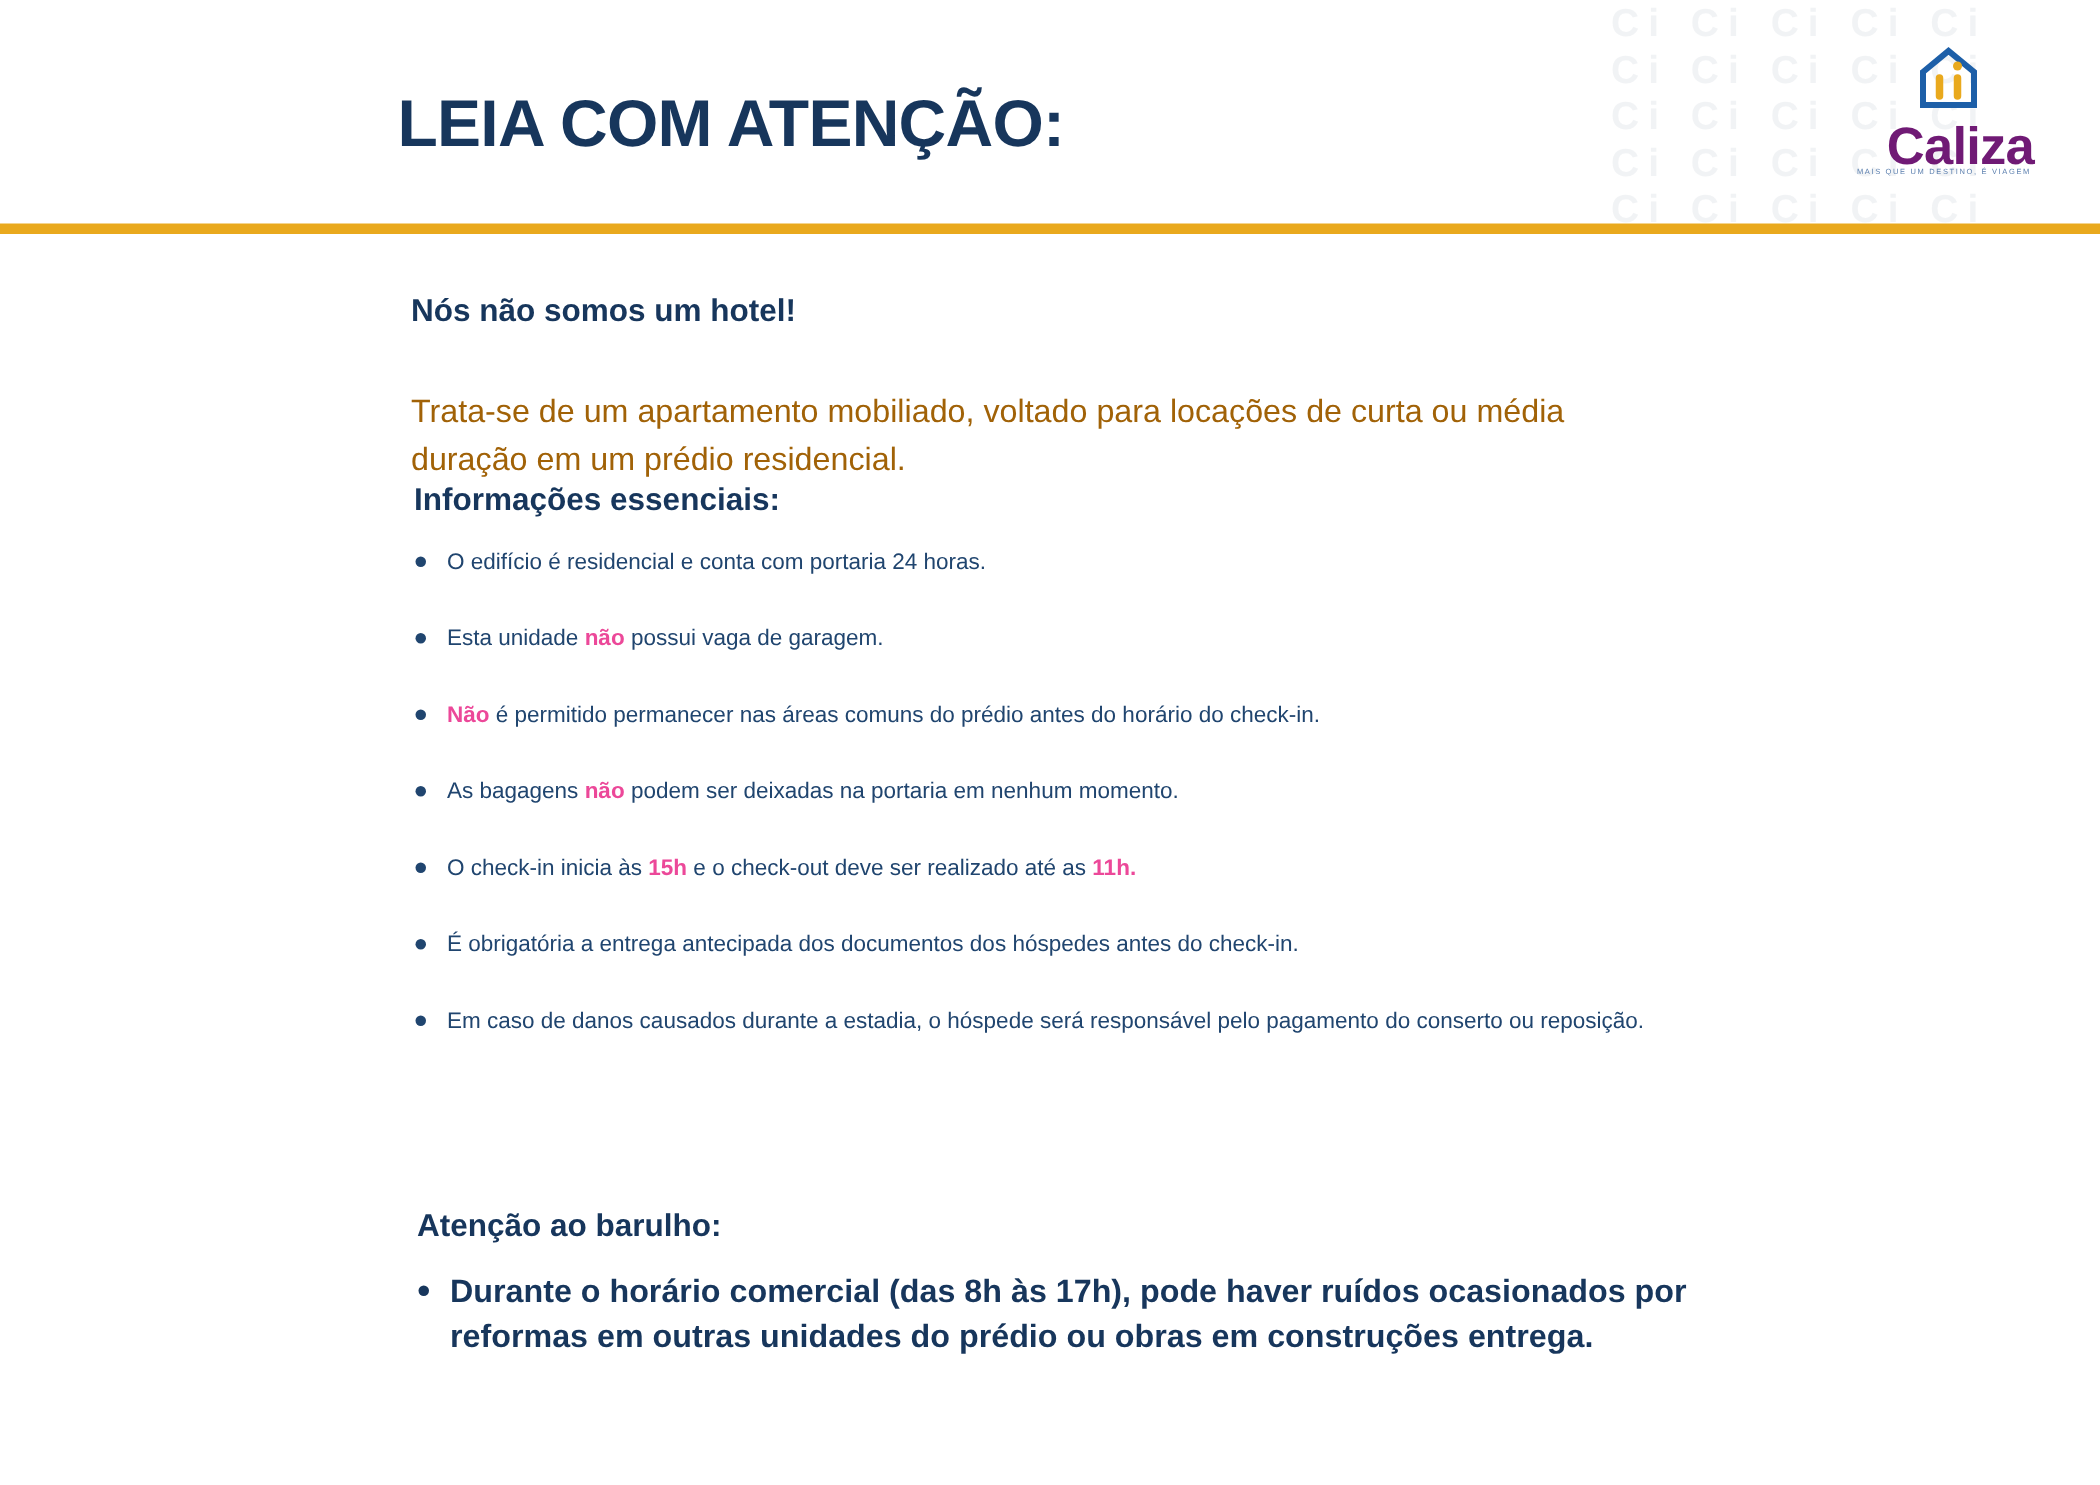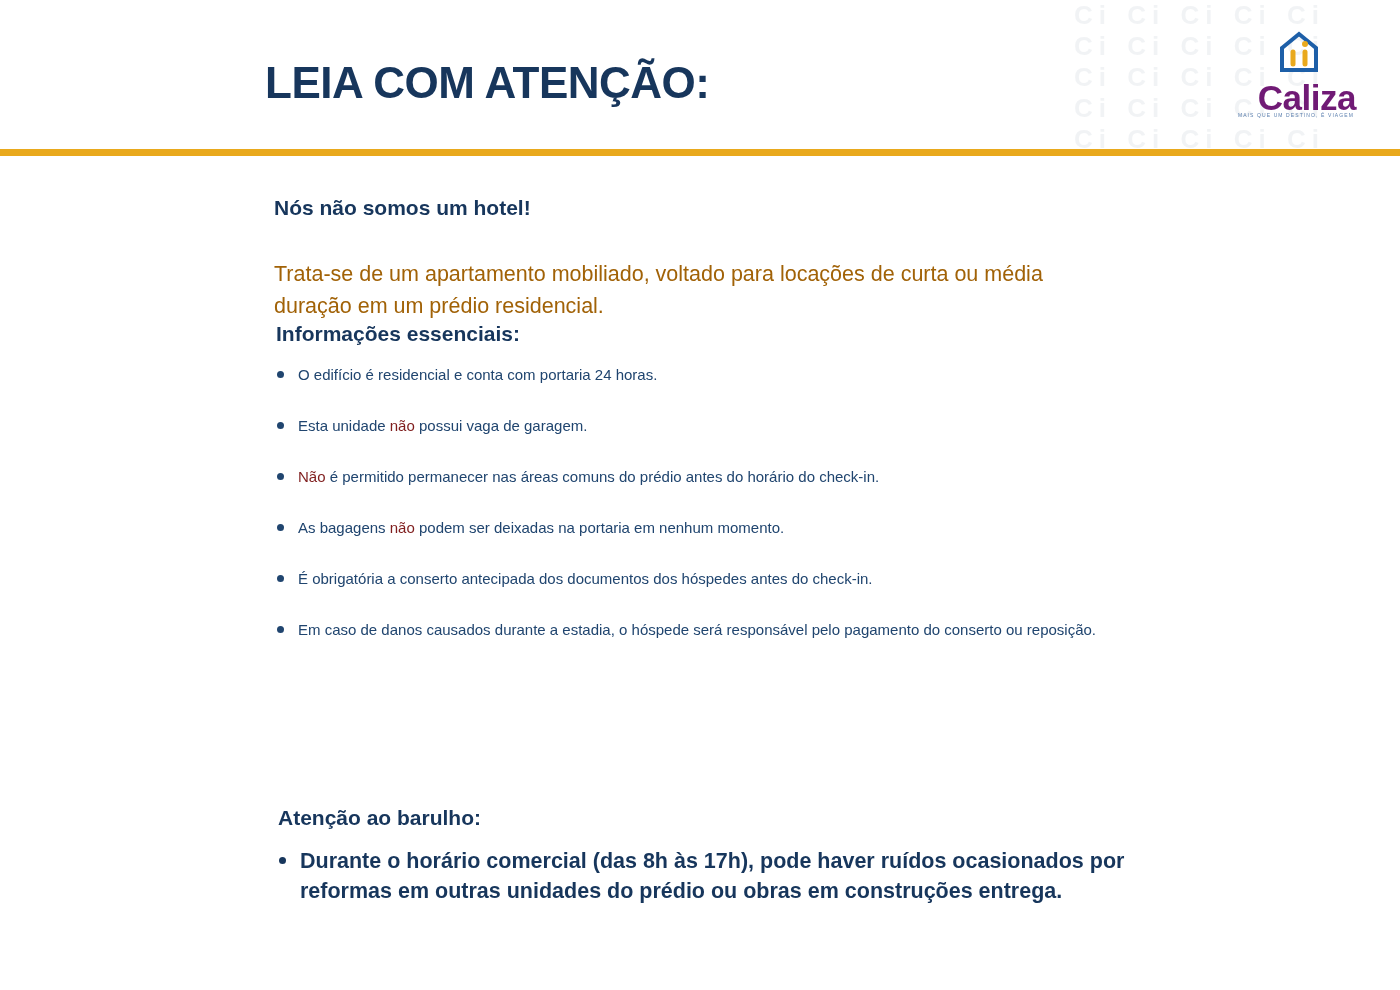--- a/index.html
+++ b/index.html
@@ -142,21 +142,21 @@
   ul.bullets li::before {
     content: "";
     position: absolute;
     left: 5px;
     top: 11px;
     width: 7px;
     height: 7px;
     border-radius: 50%;
     background: #20456f;
   }
-  ul.bullets li b { font-weight: normal; color: #7f1d1d; }
+  ul.bullets li b { font-weight: bold; color: #ec4899; }
 
   ul.noise {
     position: absolute;
     left: 274px;
     top: 690px;
     margin: 0;
     padding: 0;
     list-style: none;
     width: 900px;
   }
@@ -212,21 +212,22 @@
 
   <p class="para">Trata-se de um apartamento mobiliado, voltado para locações de curta ou média duração em um prédio residencial.</p>
 
   <h2 class="sec-head ess-head">Informações essenciais:</h2>
 
   <ul class="bullets" id="essentials-list">
       <li>O edifício é residencial e conta com portaria 24 horas.</li>
       <li>Esta unidade <b>não</b> possui vaga de garagem.</li>
       <li><b>Não</b> é permitido permanecer nas áreas comuns do prédio antes do horário do check-in.</li>
       <li>As bagagens <b>não</b> podem ser deixadas na portaria em nenhum momento.</li>
-      <li>É obrigatória a conserto antecipada dos documentos dos hóspedes antes do check-in.</li>
+      <li>O check-in inicia às <b>15h</b> e o check-out deve ser realizado até as <b>11h.</b></li>
+      <li>É obrigatória a entrega antecipada dos documentos dos hóspedes antes do check-in.</li>
       <li>Em caso de danos causados durante a estadia, o hóspede será responsável pelo pagamento do conserto ou reposição.</li>
     </ul>
 
   <h2 class="sec-head noise-head">Atenção ao barulho:</h2>
 
   <ul class="noise" id="noise-list">
       <li>Durante o horário comercial (das 8h às 17h), pode haver ruídos ocasionados por reformas em outras unidades do prédio ou obras em construções entrega.</li>
     </ul>
 
 </div>

